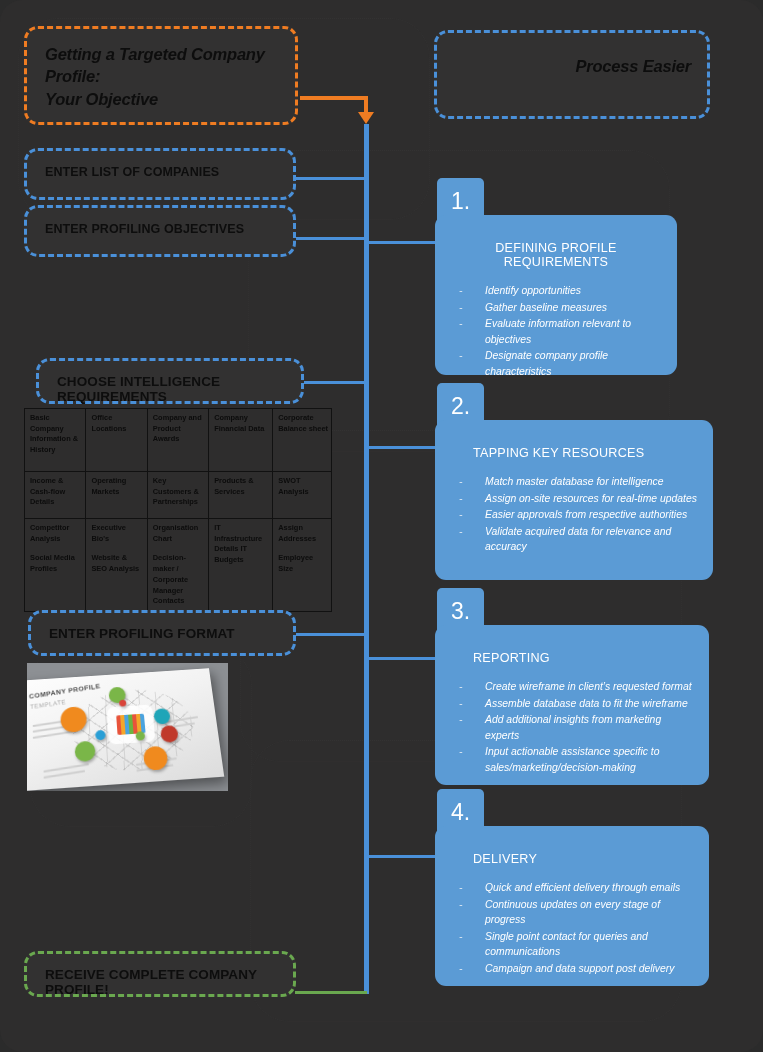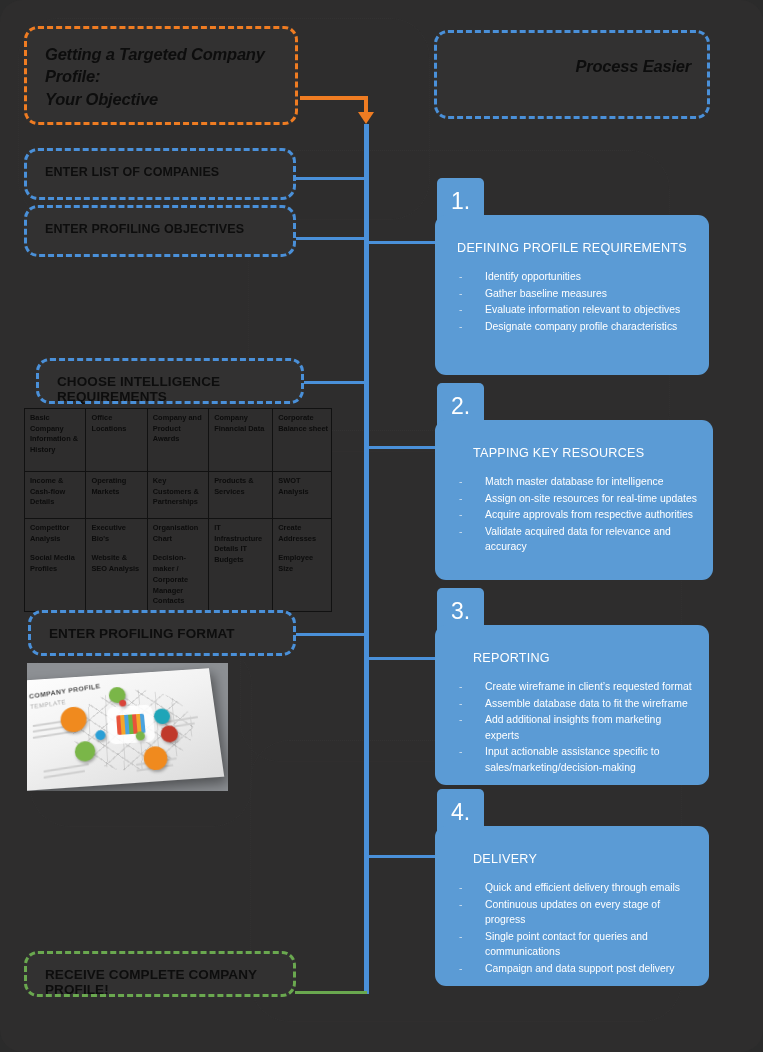--- a/index.html
+++ b/index.html
@@ -187,20 +187,21 @@
     font-size: 12.6px;
     font-weight: normal;
     letter-spacing: .25px;
     padding-left: 22px;
   }
   .panel h3.centered { text-align: center; padding-left: 0; }
   .panel ul {
     list-style: none;
     margin: 0;
     padding: 0;
+    font-style: italic;
   }
   .panel li {
     position: relative;
     font-size: 10.4px;
     line-height: 1.5;
     padding-left: 34px;
     margin-bottom: 1px;
     color: #ffffff;
   }
   .panel li::before {
@@ -306,21 +307,21 @@
           <span class="sub">Website &amp; SEO Analysis</span>
         </td>
         <td>
           <span>Organisation Chart</span>
           <span class="sub">Decision-maker / Corporate Manager Contacts</span>
         </td>
         <td>
           <span>IT Infrastructure Details IT Budgets</span>
         </td>
         <td>
-          <span>Create Addresses</span>
+          <span>Assign Addresses</span>
           <span class="sub">Employee Size</span>
         </td>
       </tr>
     </tbody>
   </table>
 
   <div class="dbox blue wide-box" style="left:28px;top:610px;width:268px;height:46px;">
     <div class="txt">ENTER PROFILING FORMAT</div>
   </div>
 
@@ -357,37 +358,37 @@
     <div class="txt">RECEIVE COMPLETE COMPANY PROFILE!</div>
   </div>
 
   <div class="dbox blue title-box-right" style="left:434px;top:30px;width:276px;height:89px;">
     <div class="txt">
       <div>Process Easier</div>
     </div>
   </div>
 
   <div class="num-tab" style="left:437px;top:178px;">1.</div>
-  <div class="panel" style="left:435px;top:215px;width:274px;height:160px;">
+  <div class="panel" style="left:435px;top:215px;width:242px;height:160px;">
     <h3 class="centered">DEFINING PROFILE REQUIREMENTS</h3>
     <ul>
       <li>Identify opportunities</li>
       <li>Gather baseline measures</li>
       <li>Evaluate information relevant to objectives</li>
       <li>Designate company profile characteristics</li>
     </ul>
   </div>
 
   <div class="num-tab" style="left:437px;top:383px;">2.</div>
   <div class="panel" style="left:435px;top:420px;width:278px;height:160px;">
     <h3>TAPPING KEY RESOURCES</h3>
     <ul>
       <li>Match master database for intelligence</li>
       <li>Assign on-site resources for real-time updates</li>
-      <li>Acquire approvals from respective authorities</li>
+      <li>Easier approvals from respective authorities</li>
       <li>Validate acquired data for relevance and accuracy</li>
     </ul>
   </div>
 
   <div class="num-tab" style="left:437px;top:588px;">3.</div>
   <div class="panel" style="left:435px;top:625px;width:274px;height:160px;">
     <h3>REPORTING</h3>
     <ul>
       <li>Create wireframe in client’s requested format</li>
       <li>Assemble database data to fit the wireframe</li>

